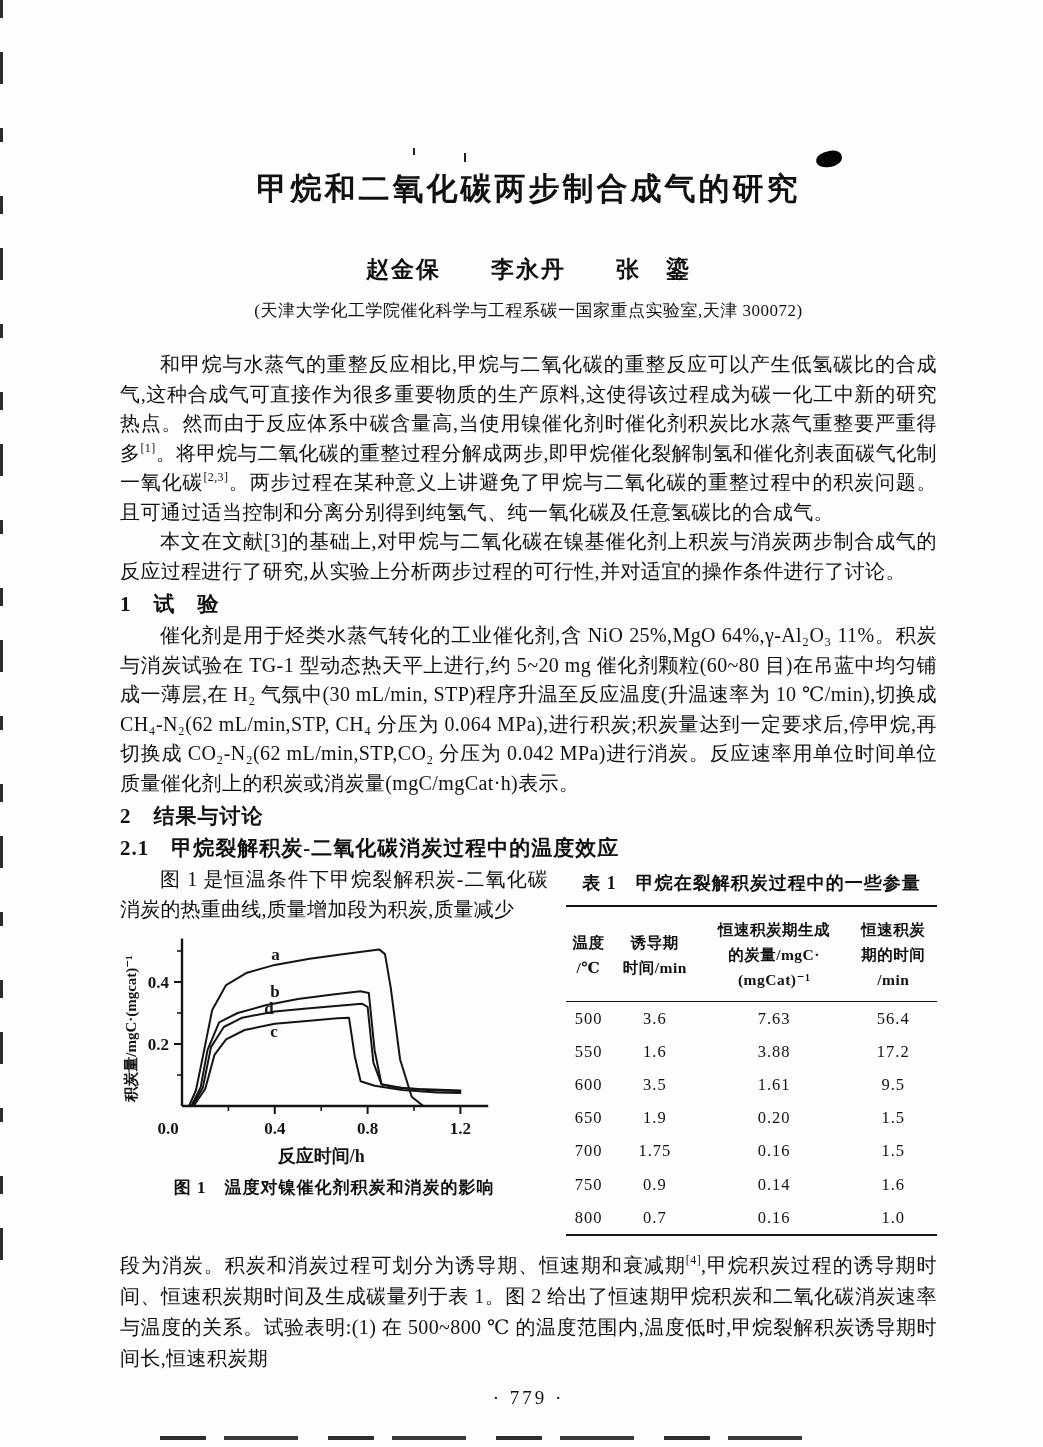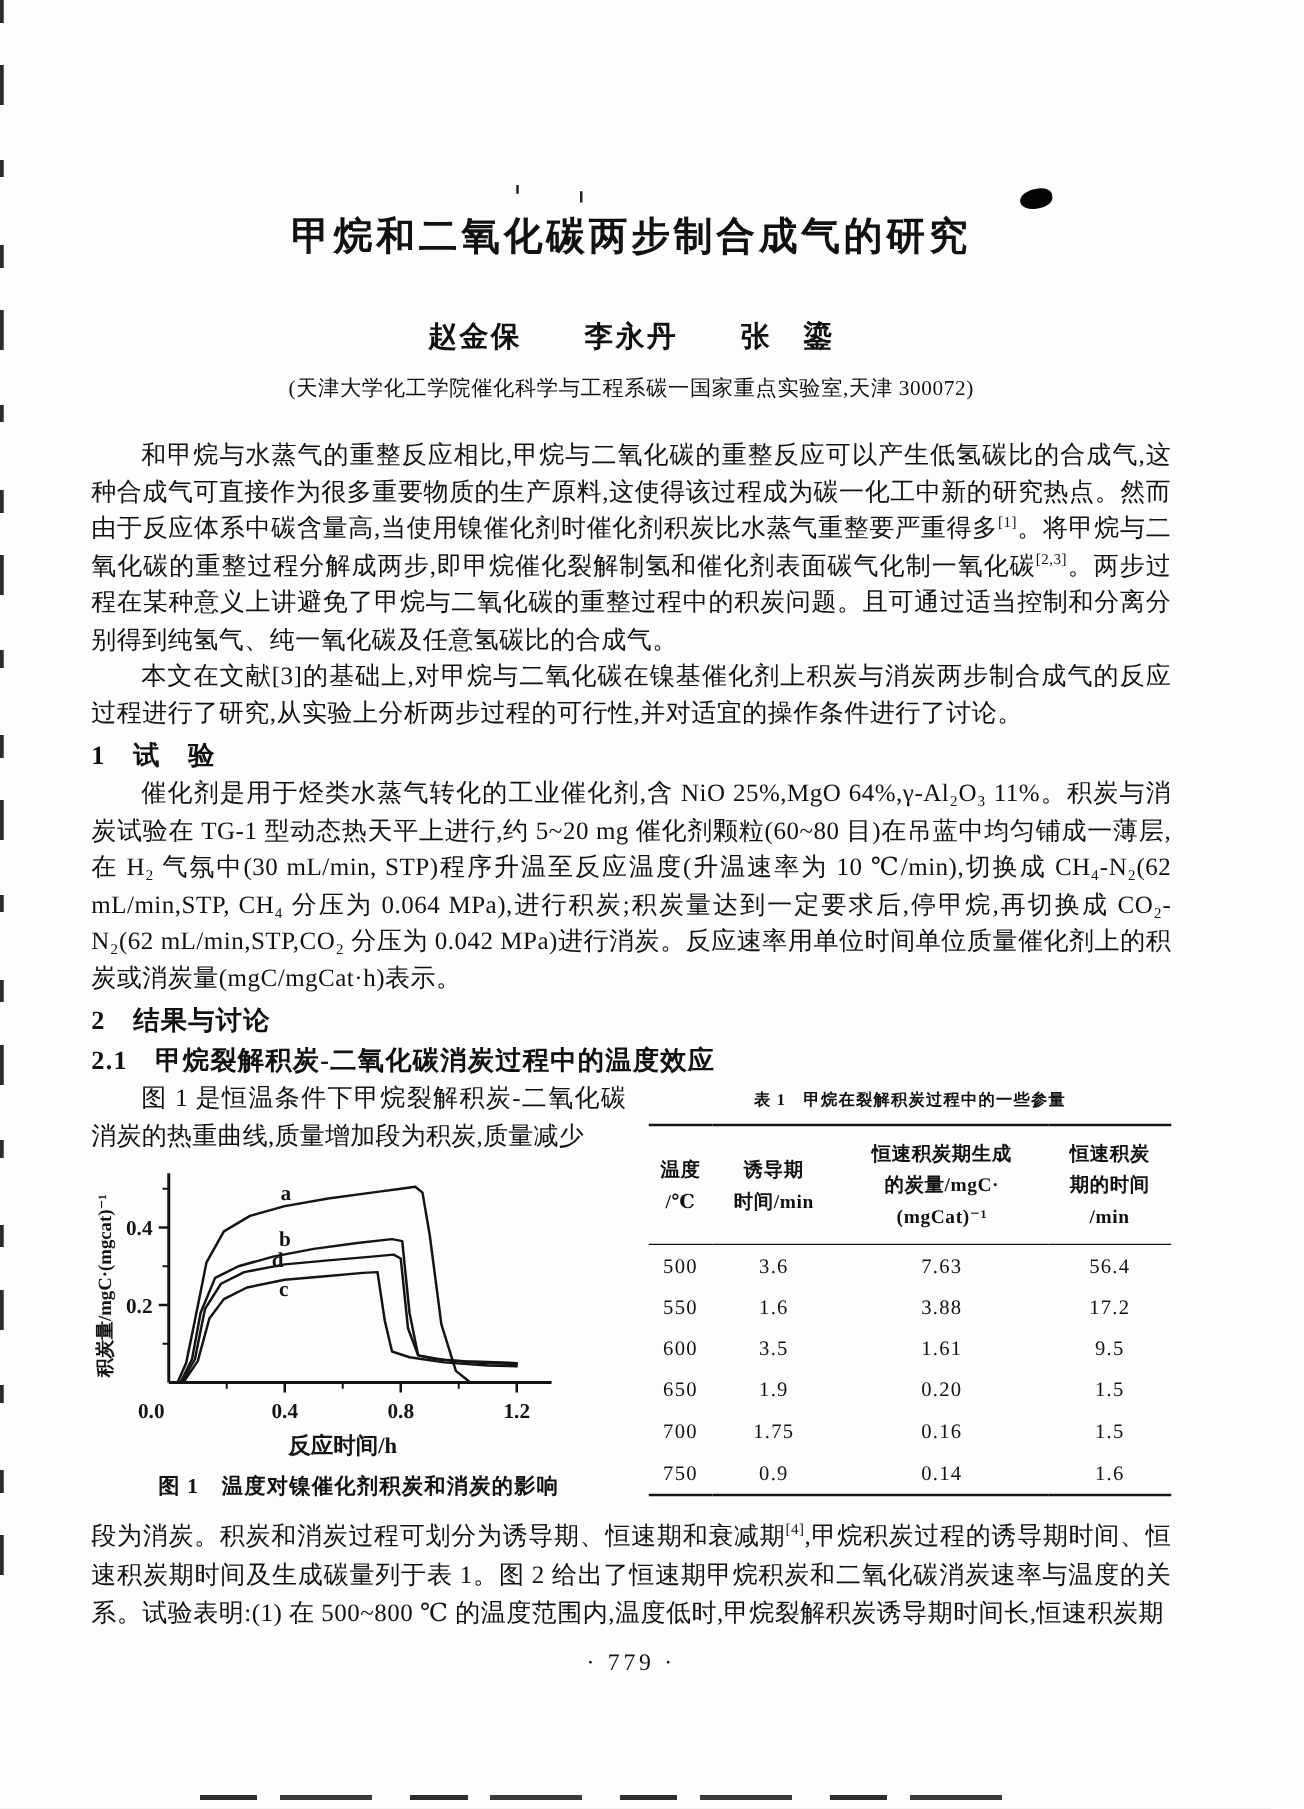--- a/index.html
+++ b/index.html
@@ -27,21 +27,21 @@
   .tiny-mark{position:absolute;background:#222;}
   .m1{left:413px;top:148px;width:2px;height:7px;}
   .m2{left:464px;top:153px;width:2px;height:9px;}
   .bottom-line{
     position:absolute;left:148px;top:1436px;width:678px;height:4px;
     background:repeating-linear-gradient(90deg,
       transparent 0 12px, #2e2e2e 12px 58px, transparent 58px 76px,
       #3a3a3a 76px 150px, transparent 150px 168px);
     border-radius:2px;
   }
-  .content{padding:168px 106px 0 73px;}
+  .content{padding:168px 106px 0 120px;}
   .title{
     text-align:center;font-size:31px;font-weight:bold;letter-spacing:3px;
   }
   .authors{
     text-align:center;font-size:23px;font-weight:600;margin-top:44px;letter-spacing:2px;
   }
   .affiliation{
     text-align:center;font-size:17px;margin-top:14px;letter-spacing:0.5px;
   }
   .para{
@@ -56,21 +56,21 @@
   }
   .columns{display:flex;margin-top:2px;justify-content:flex-end;}
   .left-col{width:428px;flex:0 0 428px;}
   .right-col{flex:1;padding-left:18px;padding-top:6px;}
   .col-para{letter-spacing:0.2px;}
   .figure{margin-top:6px;}
   .fig-caption{
     text-align:center;font-size:17px;font-weight:bold;margin-top:2px;letter-spacing:1px;
   }
   .table-title{
-    text-align:center;font-size:13px;font-weight:bold;letter-spacing:1px;margin-bottom:10px;
+    text-align:center;font-size:18px;font-weight:bold;letter-spacing:1px;margin-bottom:10px;
   }
   table{
     width:100%;border-collapse:collapse;
     border-top:2.5px solid #151515;border-bottom:2.5px solid #151515;
   }
   thead tr{border-bottom:1.5px solid #151515;}
   th{
     font-size:15.5px;font-weight:bold;text-align:center;
     padding:10px 1px 9px;line-height:25px;letter-spacing:0.5px;vertical-align:middle;
   }
@@ -187,20 +187,26 @@
                 <td>1.75</td>
                 <td>0.16</td>
                 <td>1.5</td>
               </tr>
               <tr>
                 <td>750</td>
                 <td>0.9</td>
                 <td>0.14</td>
                 <td>1.6</td>
               </tr>
+              <tr>
+                <td>800</td>
+                <td>0.7</td>
+                <td>0.16</td>
+                <td>1.0</td>
+              </tr>
             </tbody>
         </table>
       </div>
     </div>
 
     <p class="para bottom-para no-indent"><span>段为消炭。积炭和消炭过程可划分为诱导期、恒速期和衰减期</span><sup>[4]</sup><span>,甲烷积炭过程的诱导期时间、恒速积炭期时间及生成碳量列于表 1。图 2 给出了恒速期甲烷积炭和二氧化碳消炭速率与温度的关系。试验表明:(1) 在 500~800 ℃ 的温度范围内,温度低时,甲烷裂解积炭诱导期时间长,恒速积炭期</span></p>
 
     <div class="page-number">· 779 ·</div>
   </div>
 

